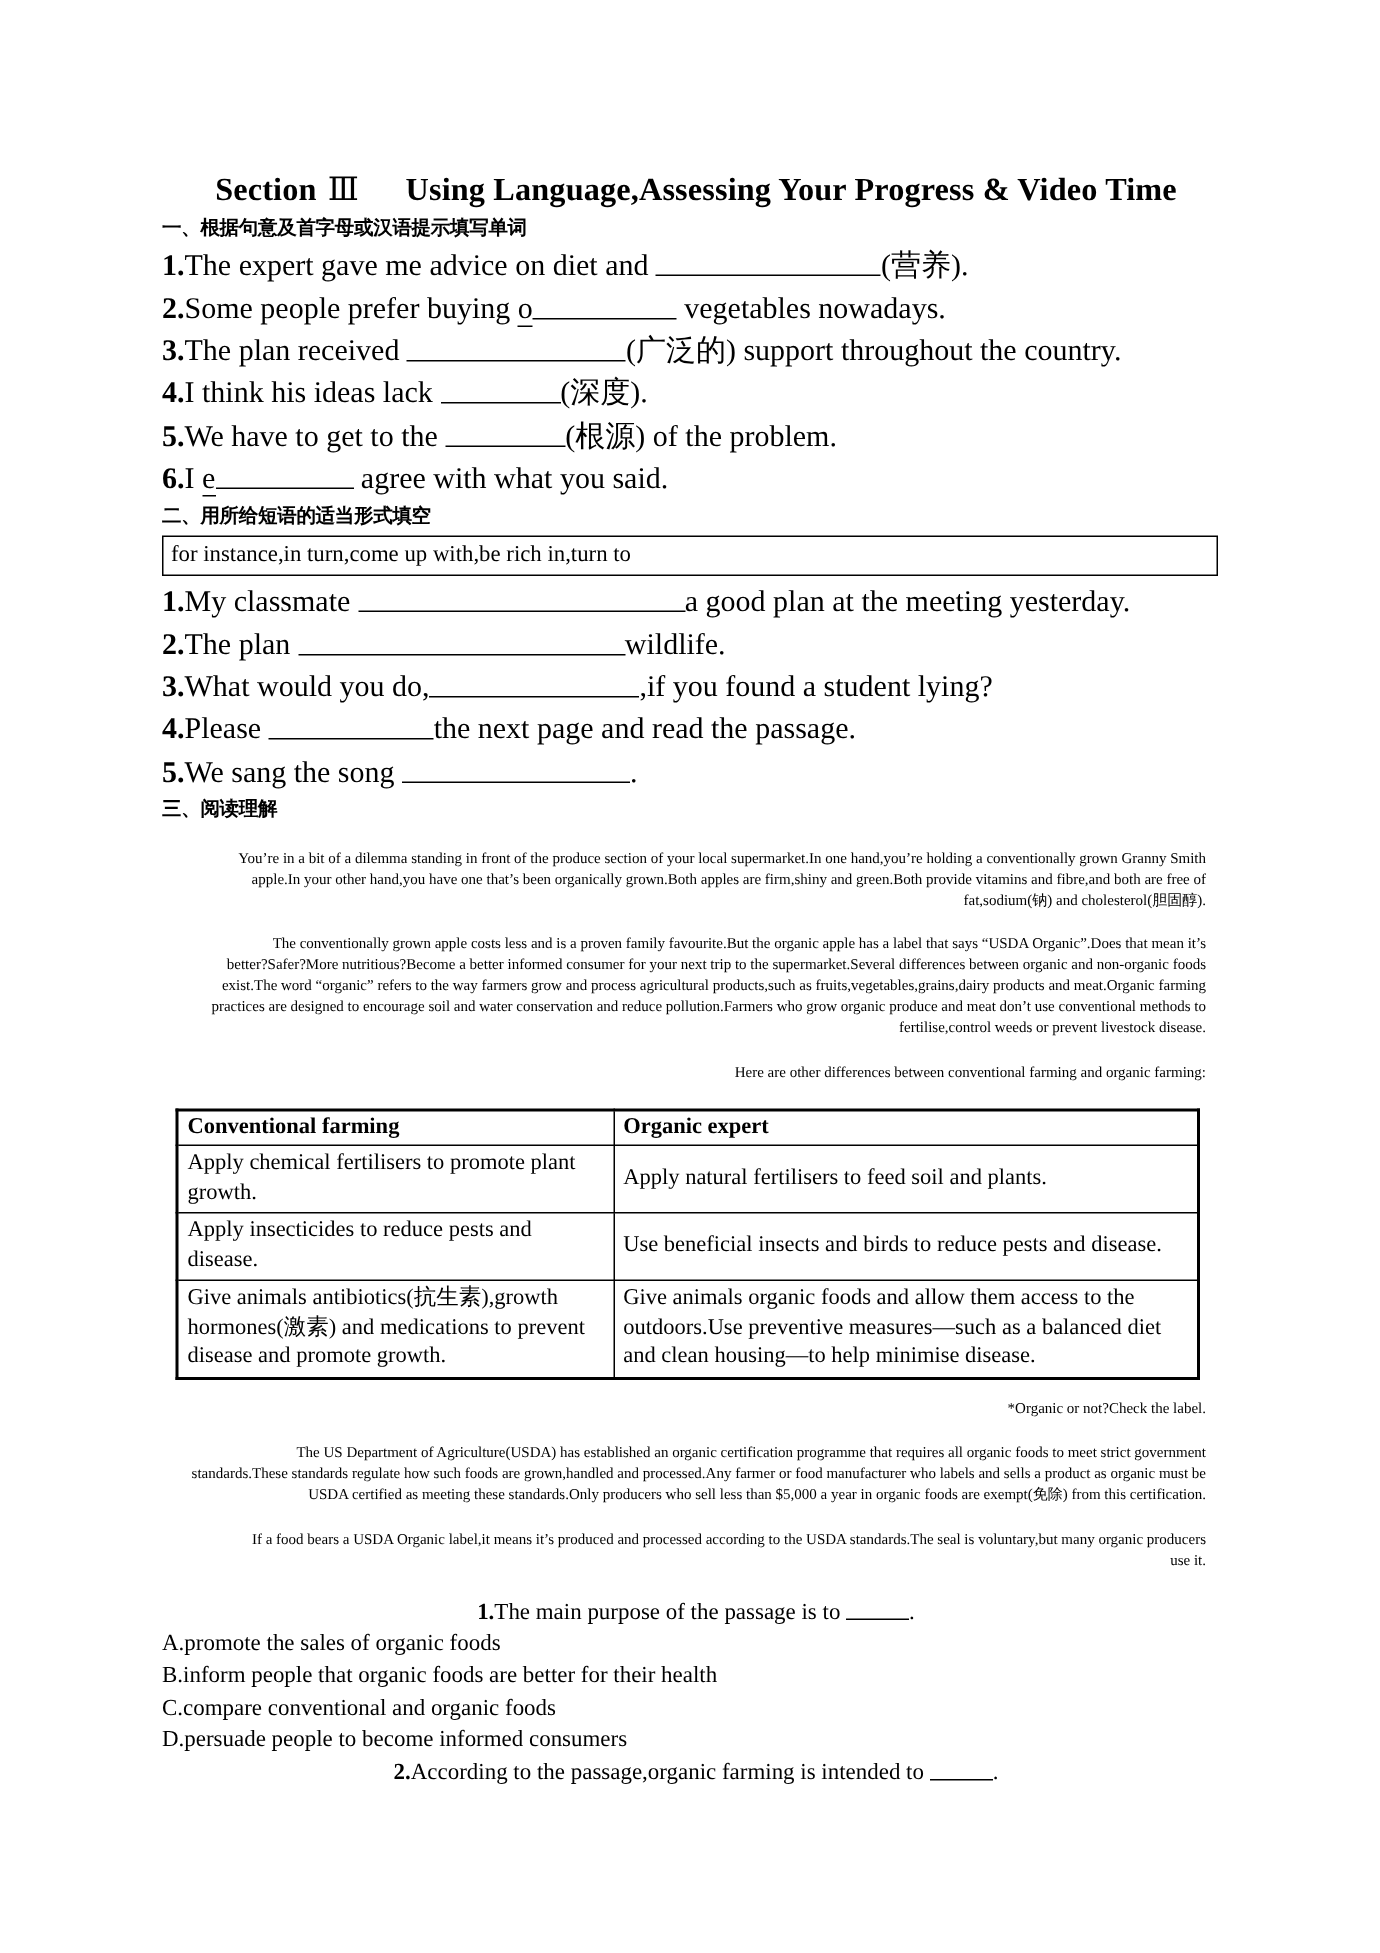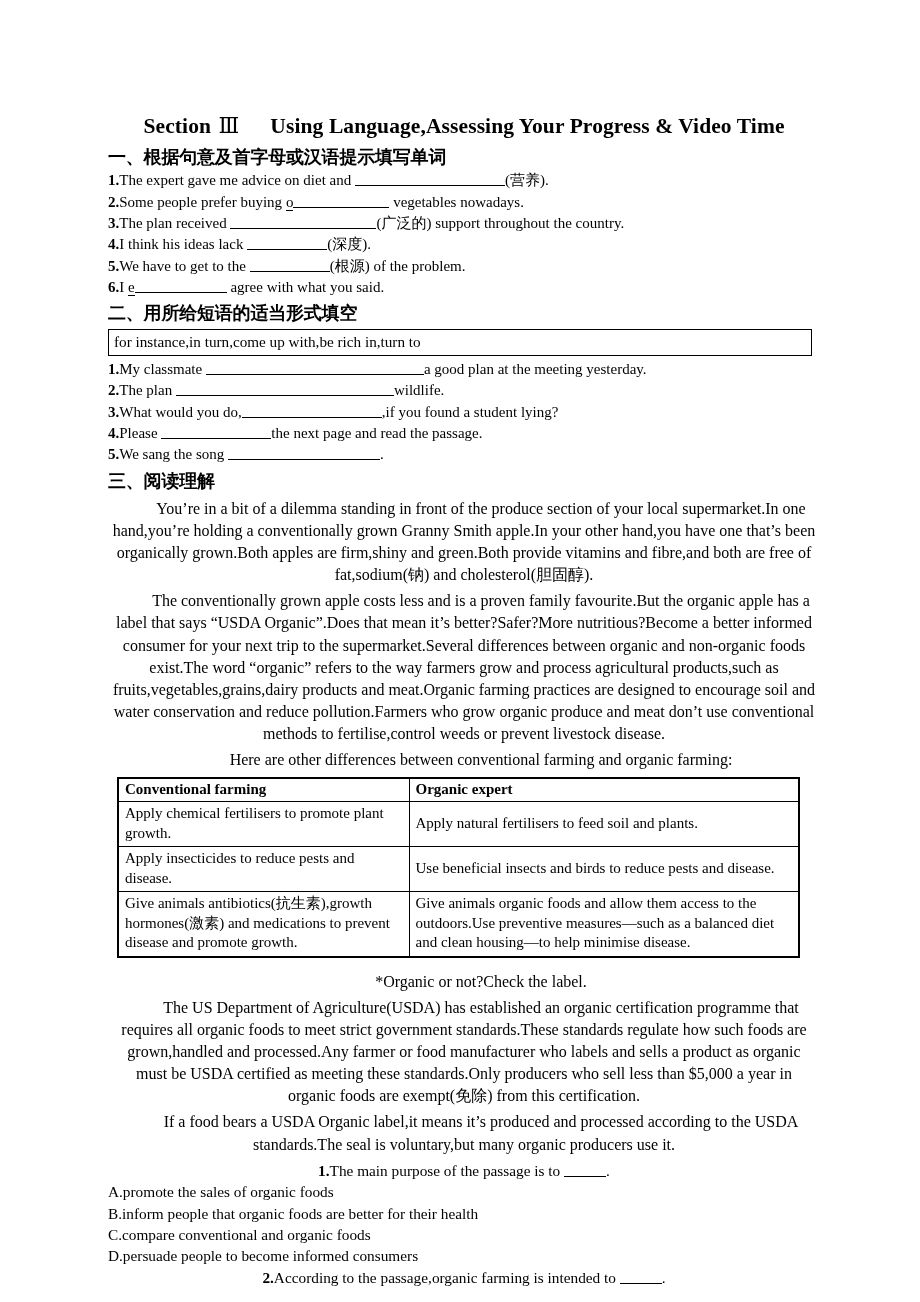--- a/index.html
+++ b/index.html
@@ -45,30 +45,30 @@
     padding: 0 2px;
   }
   .doc-title .gap {
     display: inline-block;
     width: 18px;
   }
 
   
   .sec-head {
     font-family: "DejaVu Sans", "Liberation Sans", sans-serif;
-    font-size: 18px;
+    font-size: 13px;
     font-weight: bold;
     line-height: 1.45;
     margin: 2px 0 0 0;
     letter-spacing: -0.2px;
   }
 
   
   .ex {
-    font-size: 15px;
+    font-size: 20px;
     line-height: 1.42;
     margin: 0;
     white-space: nowrap;
   }
   .ex .num {
     font-weight: bold;
   }
   .blank {
     display: inline-block;
     border-bottom: 1px solid #000;
@@ -86,24 +86,24 @@
     margin: 3px 16px 3px 0;
     width: 704px;
     box-sizing: border-box;
     padding: 2px 0 3px 5px;
     font-size: 15.2px;
     line-height: 1.3;
   }
 
   
   .para {
-    font-size: 16px;
+    font-size: 10px;
     line-height: 1.385;
-    margin: 4px;
-    text-align: center;
+    margin: 16px;
+    text-align: right;
     text-indent: 34px;
   }
 
   
   .cmp-table-wrap {
     margin: 5px 0 0 9px;
     width: 681px;
   }
   table.cmp {
     border-collapse: collapse;

